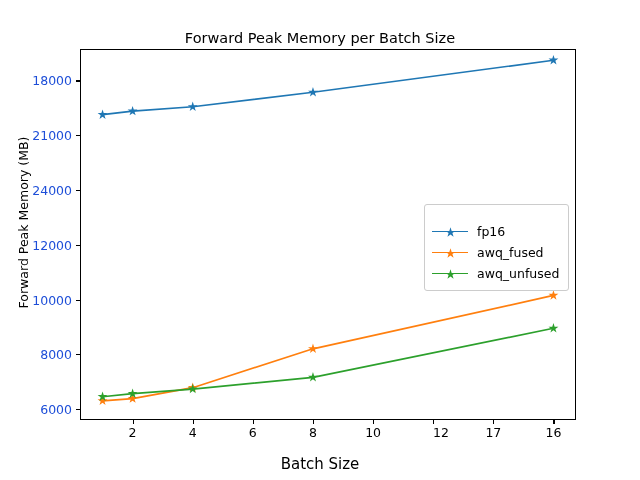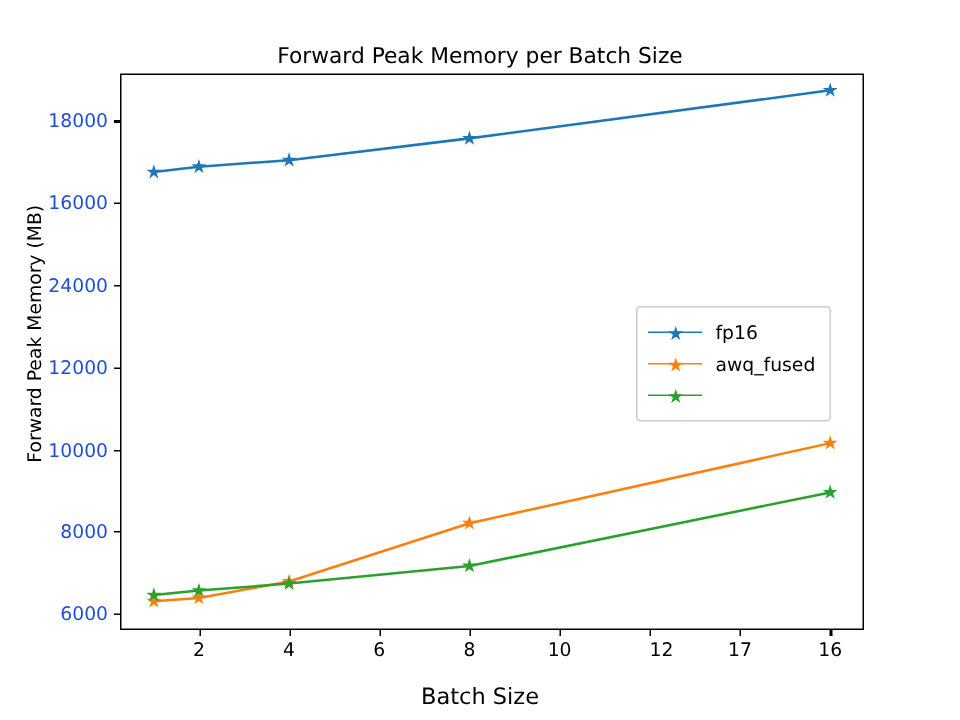--- a/index.html
+++ b/index.html
@@ -44,21 +44,21 @@
   #ylabel{
     position:absolute;left:-137px;top:215px;width:320px;text-align:center;
     font-size:12.5px;color:#000;transform:rotate(-90deg);
     transform-origin:center center;
   }
 
   
   #legend{
     position:absolute;left:424px;top:204px;
     border:1px solid #cccccc;border-radius:3px;background:rgba(255,255,255,0.92);
-    padding:6px 9px 6px 7px;
+    padding:16px 9px 6px 7px;
   }
   .legend-row{display:flex;align-items:center;height:21px;}
   .legend-sample{width:36px;height:14px;position:relative;margin-right:9px;}
   .legend-line{position:absolute;left:0;top:6px;width:36px;height:1.7px;}
   .legend-star{position:absolute;left:13px;top:2px;width:11px;height:11px;}
   .legend-label{font-size:12.5px;color:#000;white-space:nowrap;}
 </style>
 </head>
 <body>
 
@@ -67,21 +67,21 @@
   <div id="chart-title">Forward Peak Memory per Batch Size</div>
 
   <div id="plot-area"></div>
 
   <div class="ytick-wrap" id="ytick-wrap">
       <div class="ytick" style="top: 409.048px;">6000</div>
       <div class="ytick" style="top: 354.288px; text-align: right;">8000</div>
       <div class="ytick" style="top: 299.528px;">10000</div>
       <div class="ytick" style="top: 244.768px;">12000</div>
       <div class="ytick" style="top: 190.007px;">24000</div>
-      <div class="ytick" style="top: 135.247px;">16000</div>
+      <div class="ytick" style="top: 135.247px;">21000</div>
       <div class="ytick" style="top: 80.4871px;">18000</div>
     </div>
   <div id="xtick-wrap">
       <div class="xtick" style="left: 132.606px;">2</div>
       <div class="xtick" style="left: 192.727px;">4</div>
       <div class="xtick" style="left: 252.848px;">6</div>
       <div class="xtick" style="left: 312.97px;">8</div>
       <div class="xtick" style="left: 373.091px;">10</div>
       <div class="xtick" style="left: 441px;">12</div>
       <div class="xtick" style="left: 493.333px;">17</div>
@@ -137,20 +137,21 @@
         </div>
         <span class="legend-label">awq_fused</span>
       </div>
       <div class="legend-row">
         <div class="legend-sample">
           <div class="legend-line" style="background: rgb(44, 160, 44);"></div>
           <svg class="legend-star" viewBox="0 0 11 11">
             <path d="M5.50,0.30 L6.67,3.89 L10.45,3.89 L7.39,6.11 L8.56,9.71 L5.50,7.49 L2.44,9.71 L3.61,6.11 L0.55,3.89 L4.33,3.89 Z" fill="#2ca02c"></path>
           </svg>
         </div>
+        <span class="legend-label">awq_unfused</span>
       </div>
     </div>
 
 <div class="tickmark-y" style="top: 409.048px;"></div>
     <div class="tickmark-y" style="top: 354.288px;"></div>
     <div class="tickmark-y" style="top: 299.528px;"></div>
     <div class="tickmark-y" style="top: 244.768px;"></div>
     <div class="tickmark-y" style="top: 190.007px;"></div>
     <div class="tickmark-y" style="top: 135.247px;"></div>
     <div class="tickmark-y" style="top: 80.4871px;"></div>

